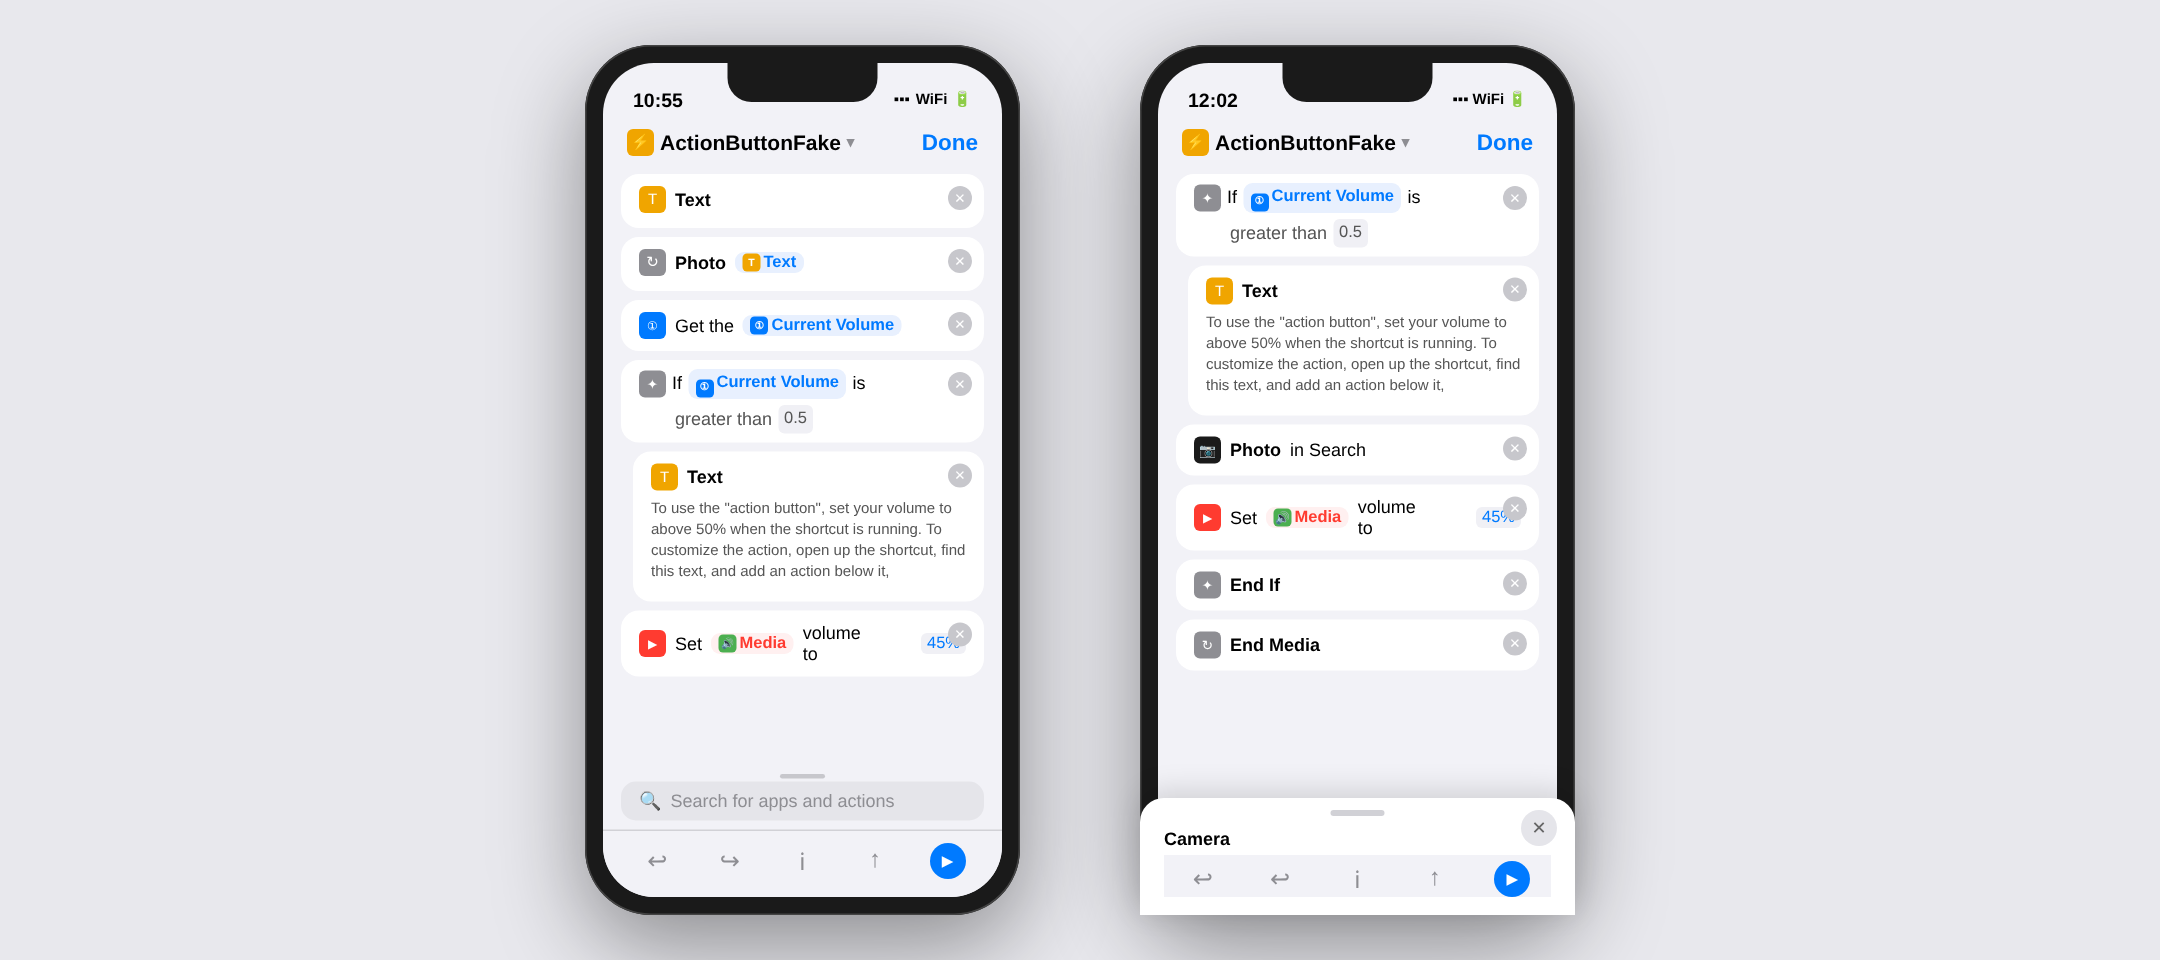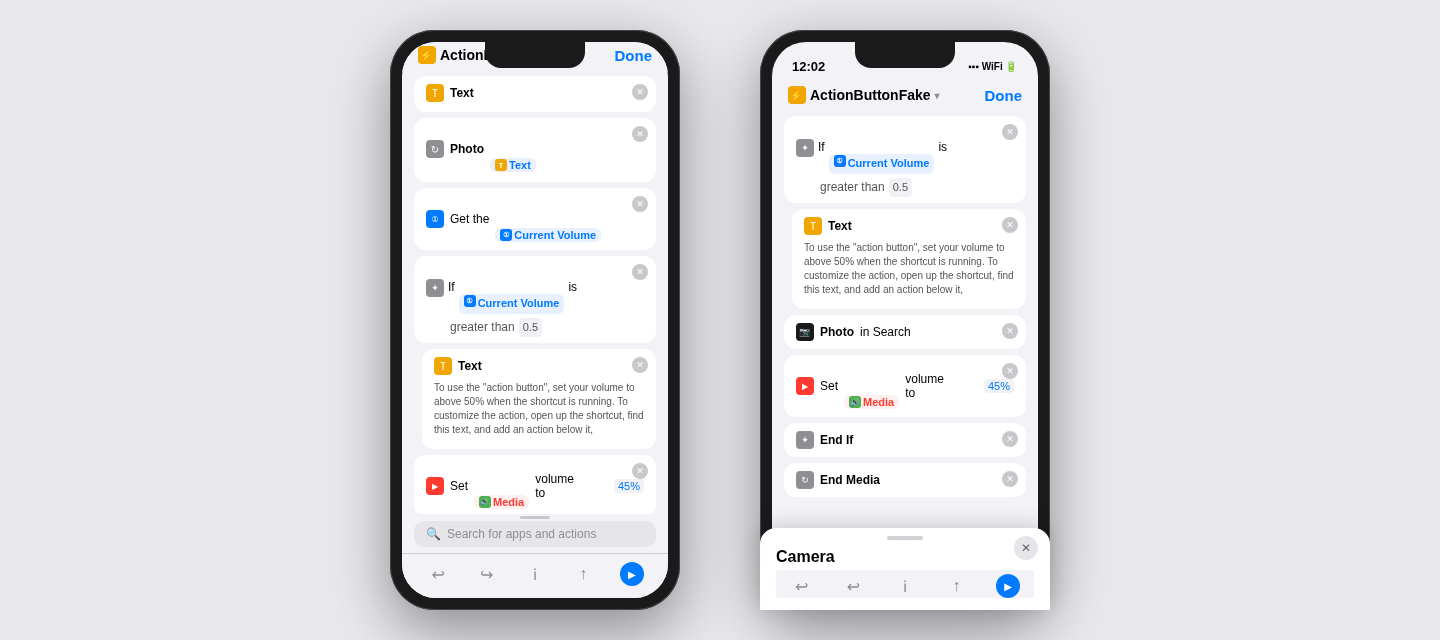--- a/index.html
+++ b/index.html
@@ -166,29 +166,28 @@
 
     .action-value {
       font-size: 11px;
       color: #555;
       padding: 4px 0;
       line-height: 1.4;
     }
 
     .tag-inline {
       display: inline-flex;
-      align-items: flex-start;
+      align-items: flex-end;
       gap: 2px;
       background: #e8f0fe;
       border-radius: 6px;
       padding: 1px 5px;
       font-size: 11px;
       color: #007aff;
       font-weight: 600;
-      margin-top: 32px;
     }
 
     .tag-inline-icon {
       width: 12px;
       height: 12px;
       border-radius: 3px;
       display: inline-flex;
       align-items: center;
       justify-content: center;
       font-size: 7px;
@@ -282,21 +281,21 @@
       bottom: 0;
       left: 0;
       right: 0;
       background: white;
       border-radius: 16px 16px 0 0;
       padding: 8px 16px 12px 16px;
       box-shadow: 0 -4px 20px rgba(0,0,0,0.15);
     }
 
     .bottom-sheet-title {
-      font-size: 16px;
+      font-size: 12px;
       font-weight: 700;
       color: #000;
       margin-bottom: 4px;
     }
 
     .bottom-sheet-close {
       position: absolute;
       right: 12px;
       top: 8px;
       width: 24px;
@@ -333,20 +332,28 @@
   </style>
 </head>
 <body>
 
 <div class="phones-container">
 
   <div class="phone">
     <div class="notch"></div>
     <div class="phone-screen">
 
+      <div class="status-bar">
+        <span class="status-time">10:55</span>
+        <div class="status-icons">
+          <span>▪▪▪</span>
+          <span>WiFi</span>
+          <span>🔋</span>
+        </div>
+      </div>
 
       <div class="nav-bar">
         <div class="nav-title">
           <div class="nav-title-icon icon-yellow">⚡</div>
           <span>ActionButtonFake</span>
           <span style="color:#8e8e93; font-size:10px;">▾</span>
         </div>
         <span class="nav-done">Done</span>
       </div>
 

